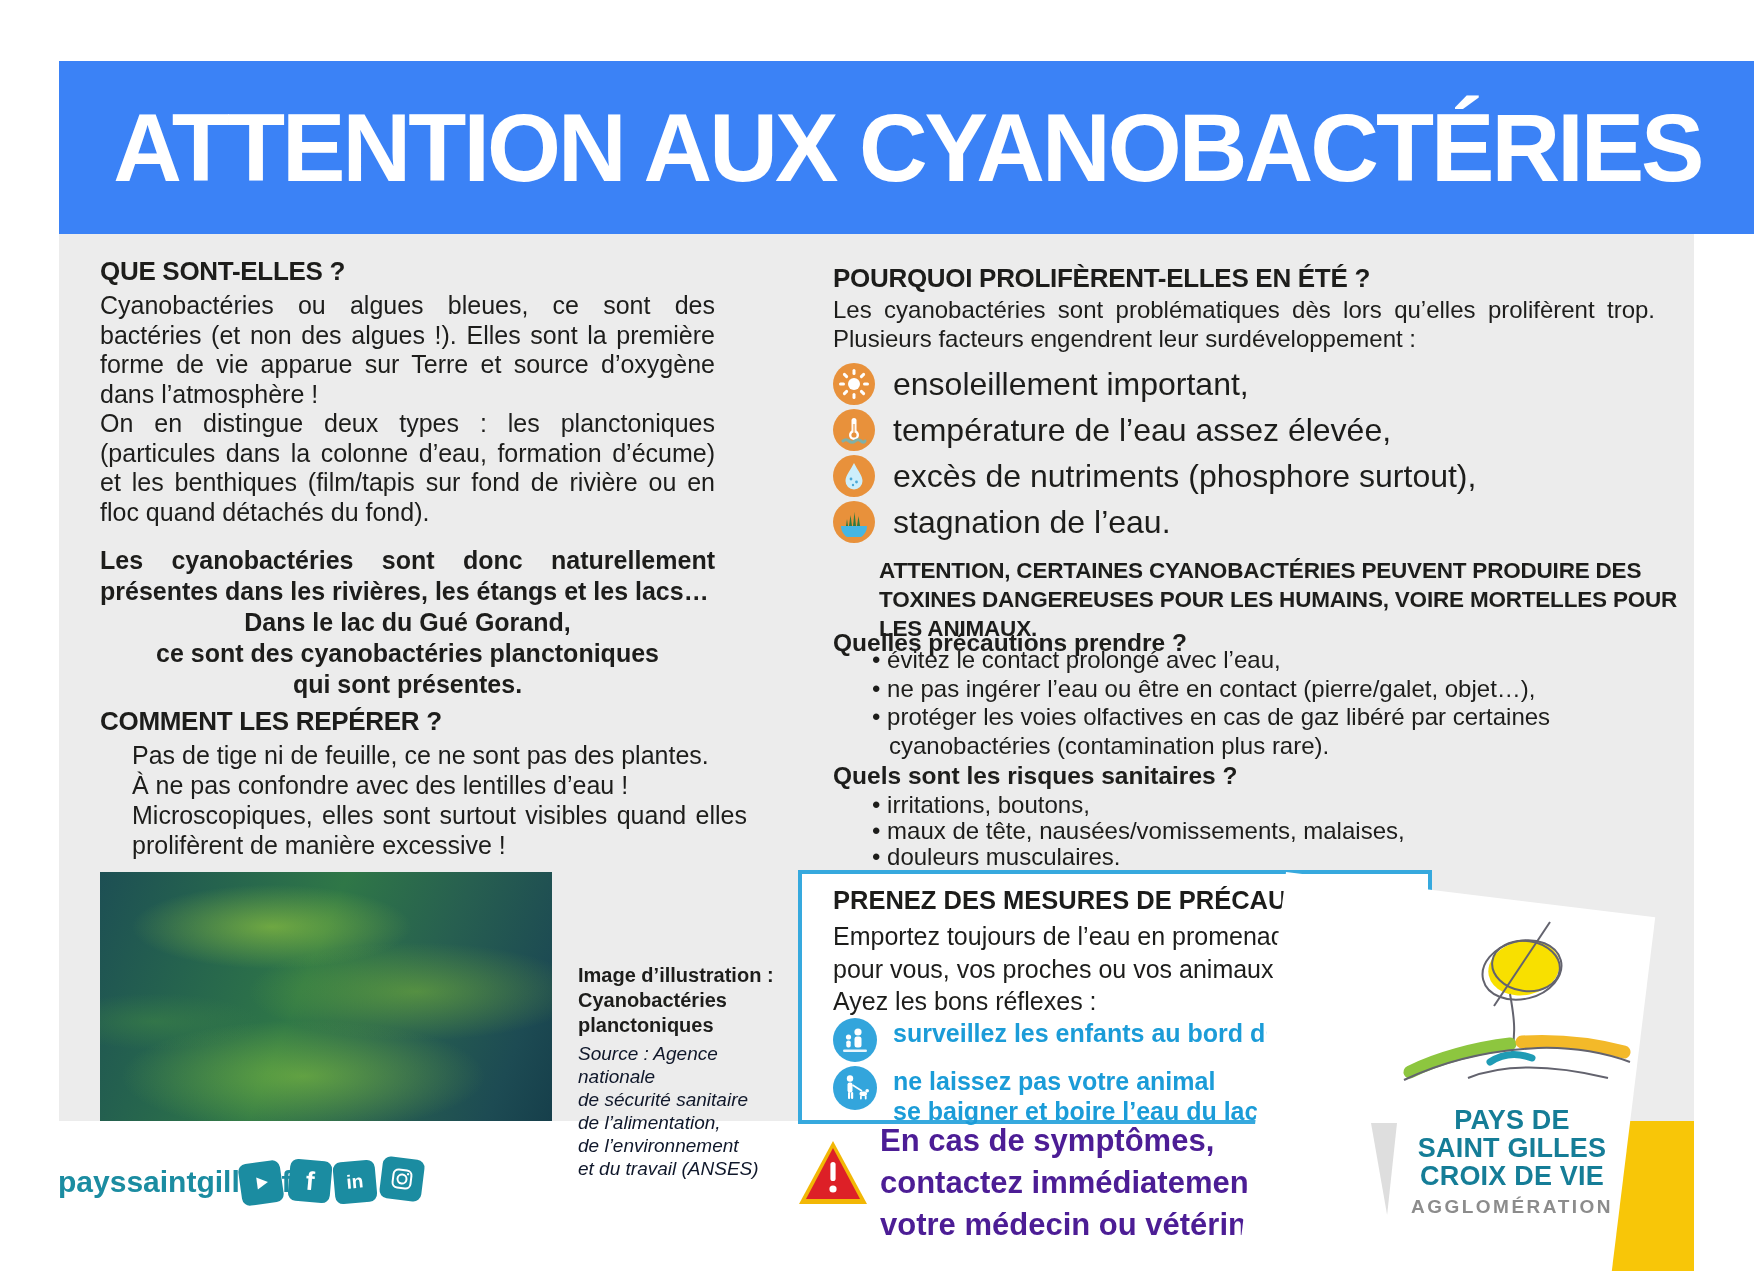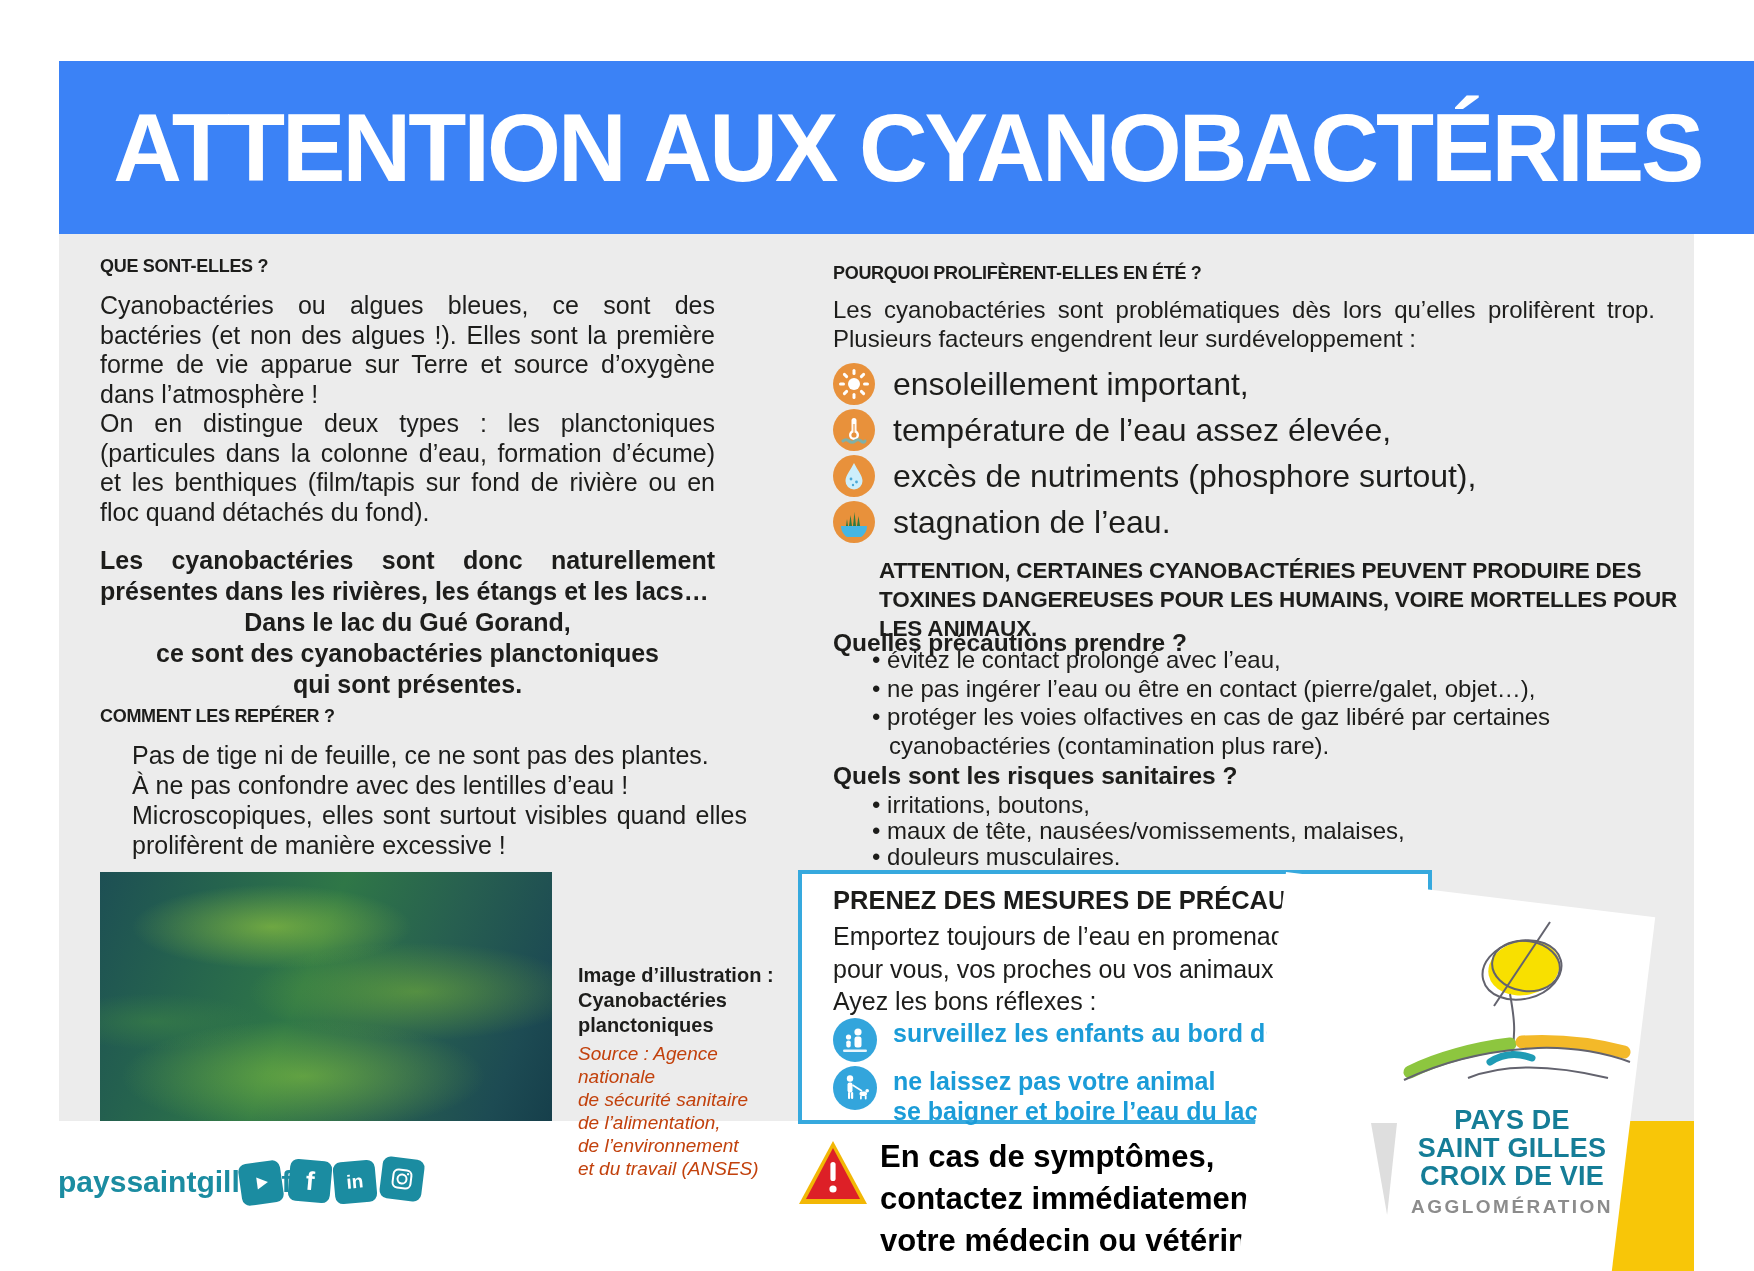--- a/index.html
+++ b/index.html
@@ -10,21 +10,21 @@
 
   
   #banner{left:59px;top:61px;width:1696px;height:173px;background:#3b82f6;z-index:4;
           display:flex;align-items:center;justify-content:center;}
   #banner h1{margin:0;color:#ffffff;font-size:97px;font-weight:800;letter-spacing:-3px;
              white-space:nowrap;transform:scaleX(.98);}
 
   
   #panel{left:59px;top:234px;width:1635px;height:887px;background:#ececec;z-index:1;}
 
-  .h-col{font-size:18px;font-weight:800;letter-spacing:-.3px;}
+  .h-col{font-size:26px;font-weight:800;letter-spacing:-.3px;}
   .body-l{font-size:25px;line-height:29.5px;text-align:justify;}
   .body-r{font-size:24px;line-height:29px;text-align:justify;}
   p{margin:0;}
 
   #left-col-head{left:100px;top:256px;width:615px;z-index:3;}
   #left-p12{left:100px;top:291px;width:615px;z-index:3;}
   #left-bold{left:100px;top:545px;width:615px;z-index:3;font-weight:800;font-size:25px;line-height:31px;}
   #left-bold .just{text-align:justify;}
   #left-bold .cent{text-align:center;}
   #left-spot-h{left:100px;top:706px;width:615px;z-index:3;}
@@ -35,21 +35,21 @@
     background:
       radial-gradient(ellipse 200px 60px at 38% 22%, rgba(166,214,60,.55), transparent 70%),
       radial-gradient(ellipse 240px 70px at 70% 48%, rgba(140,200,50,.45), transparent 70%),
       radial-gradient(ellipse 260px 80px at 45% 82%, rgba(150,210,60,.5), transparent 70%),
       radial-gradient(ellipse 150px 40px at 12% 60%, rgba(60,130,70,.6), transparent 70%),
       linear-gradient(112deg,#1d4f54 0%,#25634e 22%,#2f7747 45%,#275f50 68%,#1d4b53 88%,#163f4b 100%);}
 
   
   #caption{left:578px;top:963px;width:210px;z-index:3;}
   #caption .cap-b{font-size:20px;font-weight:800;line-height:25px;}
-  #caption .cap-i{font-size:19px;font-style:italic;line-height:23px;color:#c2410c;margin-top:4px;}
+  #caption .cap-i{font-size:19px;font-style:italic;line-height:23px;color:#0f172a;margin-top:4px;}
 
   
   #why-h{left:833px;top:263px;width:822px;z-index:3;}
   #why-p{left:833px;top:295px;width:822px;z-index:3;}
   .factor{left:833px;width:822px;height:44px;z-index:3;display:flex;align-items:center;gap:18px;}
   .factor .flabel{font-size:32px;}
   .ficon{width:42px;height:42px;border-radius:50%;background:#e8913b;flex:0 0 42px;
          display:flex;align-items:center;justify-content:center;}
   #warn-caps{left:833px;top:556px;width:830px;z-index:3;font-size:22.5px;font-weight:800;line-height:29px;letter-spacing:-.2px;margin-left:46px;}
   #prec-h{left:833px;top:614px;width:822px;z-index:3;font-size:24.5px;font-weight:800;margin-top:15px;}
@@ -65,21 +65,21 @@
                 border:4px solid #36a9de;z-index:5;}
   #meas-h{left:833px;top:886px;width:580px;z-index:6;font-size:25.5px;font-weight:800;}
   #meas-p{left:833px;top:920px;width:580px;z-index:6;font-size:25px;line-height:32.5px;text-align:left;}
   .reflex{left:833px;width:600px;z-index:6;display:flex;gap:16px;align-items:flex-start;}
   .bicon{width:44px;height:44px;border-radius:50%;background:#33a5dc;flex:0 0 44px;
          display:flex;align-items:center;justify-content:center;}
   .reflex .rtext{font-size:25px;font-weight:800;color:#1b9cd8;line-height:30px;}
 
   
   #emergency{left:880px;top:1120px;width:560px;z-index:6;font-size:31px;font-weight:800;
-             color:#000000;line-height:42px;margin-top:16px;}
+             color:#4c1d95;line-height:42px;}
   #warn-tri{left:798px;top:1140px;z-index:6;}
 
   
   #site{left:58px;top:1165px;z-index:6;font-size:30px;font-weight:800;color:#1b8ca1;}
   .tile{width:42px;height:42px;border-radius:8px;background:#1b8ca1;z-index:6;
         display:flex;align-items:center;justify-content:center;color:#fff;font-weight:800;}
   #tile-yt{left:240px;top:1162px;transform:rotate(-8deg);}
   #tile-fb{left:289px;top:1160px;transform:rotate(5deg);font-size:26px;}
   #tile-in{left:334px;top:1161px;transform:rotate(-5deg);font-size:19px;}
   #tile-ig{left:381px;top:1158px;transform:rotate(7deg);}

